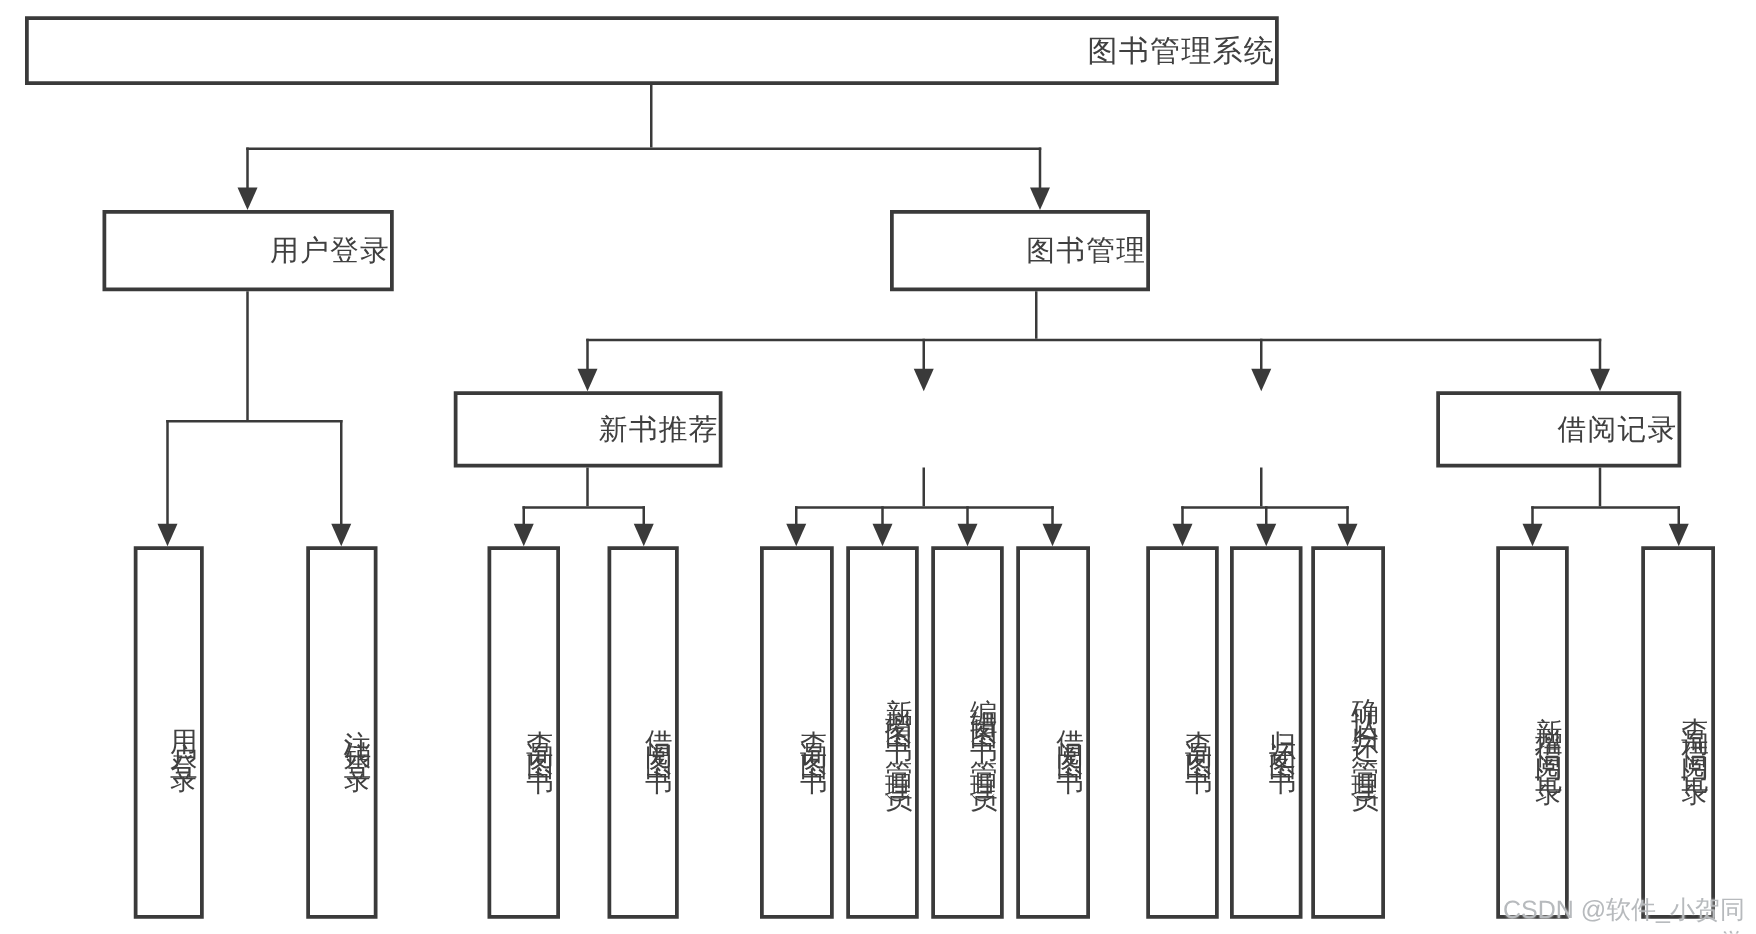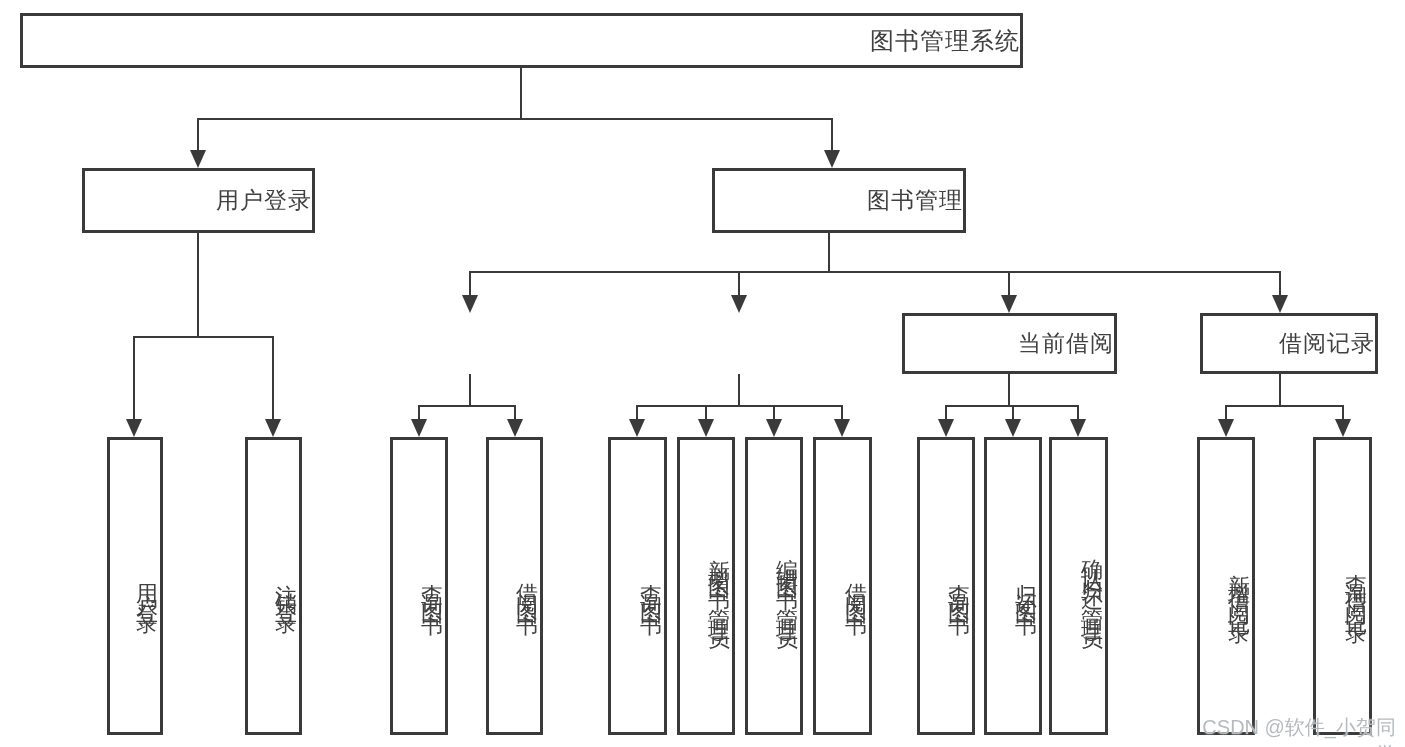--- a/index.html
+++ b/index.html
@@ -30,28 +30,28 @@
 
 <div id="canvas" style="--line: #3a3a3a; --text: #404040; --wm: #b7babd; --bg: #ffffff;">
 
   <div class="box hbox root" style="left:20px;top:13px;width:1003px;height:55px;">
     <span>图书管理系统</span>
   </div>
 
   <div class="box hbox" style="left:82px;top:168px;width:233px;height:65px;">
     <span>用户登录</span>
   </div>
-  <div class="box hbox" style="left:712px;top:168px;width:254px;height:65px;">
+  <div class="box hbox" style="left:712px;top:168px;width:208px;height:65px;">
     <span>图书管理</span>
   </div>
 
-  <div class="box hbox" style="left:902px;top:313px;width:215px;height:61px;">
-    <span>当前借阅</span>
+  <div class="box hbox" style="left:363px;top:313px;width:215px;height:61px;">
+    <span>新书推荐</span>
   </div>
-  <div class="box hbox" style="left:1200px;top:313px;width:178px;height:61px;font-family:Liberation Mono, monospace;">
+  <div class="box hbox" style="left:1149px;top:313px;width:196px;height:61px;font-family:Liberation Mono, monospace;">
     <span>借阅记录</span>
   </div>
 
   <div class="box vbox" style="left:107px;top:437px;width:56px;height:298px;">
     <span>用户登录</span>
   </div>
   <div class="box vbox" style="left:245px;top:437px;width:57px;height:298px;">
     <span>注销登录</span>
   </div>
 

